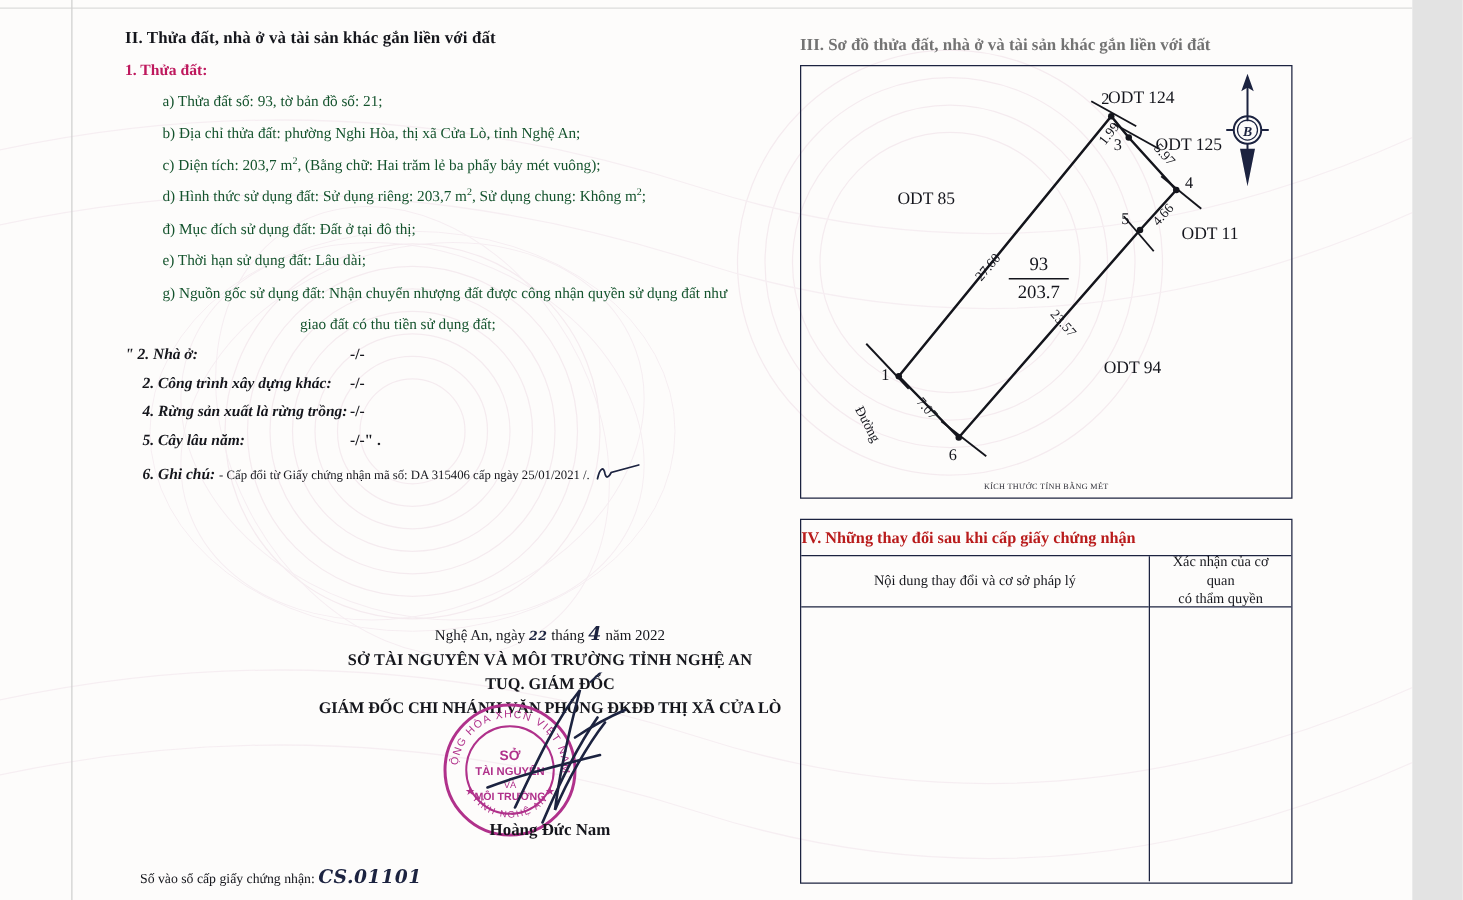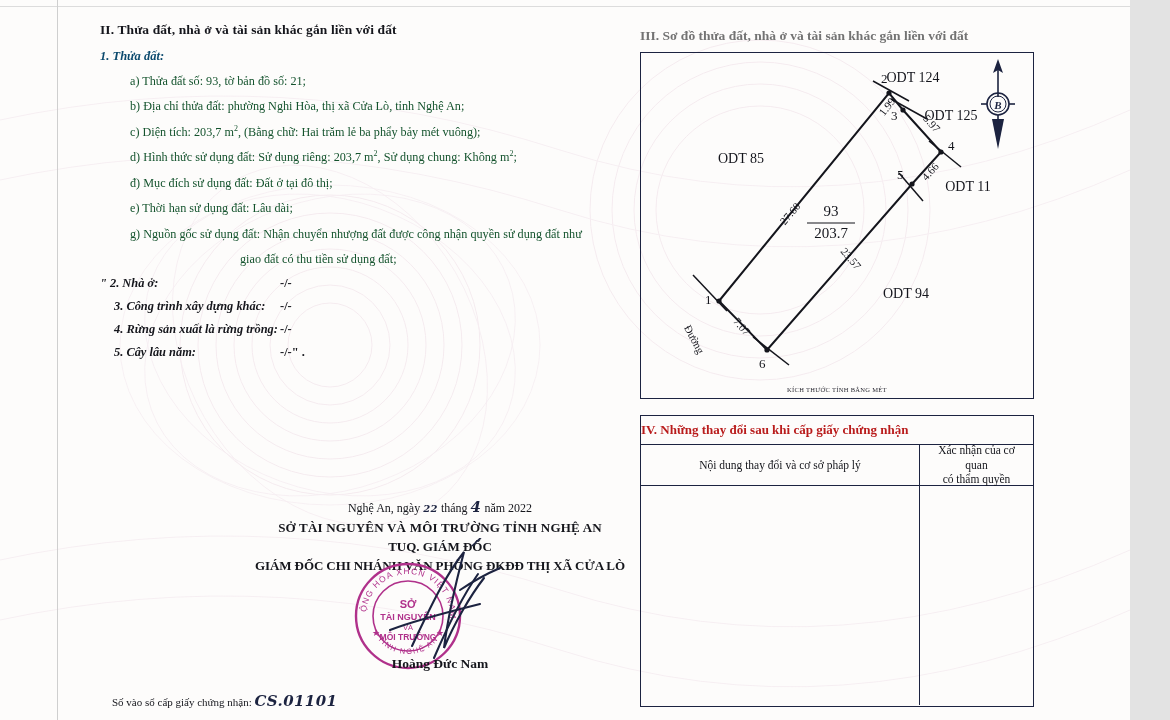--- a/index.html
+++ b/index.html
@@ -28,21 +28,21 @@
     background:#dcdcdc;
   }
   #edge-right-band{
     position:absolute;left:1130px;top:0;width:40px;height:720px;
     background:#e3e3e3;
   }
 
   
   #left{position:absolute;left:100px;top:22px;width:500px;}
   .h2{font-size:13.5px;font-weight:bold;color:#15161c;letter-spacing:.1px;}
-  .h3{font-size:12.5px;font-weight:bold;font-style:italic;color:#0c4a6e;margin-top:11px;}
+  .h3{font-size:12.5px;font-weight:bold;color:#be185d;margin-top:11px;}
   .ln{font-size:12.2px;color:#14532d;margin-top:9px;line-height:1.35;}
   .ind{padding-left:30px;}
   .ind2{padding-left:140px;}
   .sup{font-size:8px;vertical-align:super;}
   .itm{font-size:12.4px;font-weight:bold;font-style:italic;color:#15161c;
        margin-top:8px;display:flex;}
   .itm .lbl{display:inline-block;}
   .itm .val{font-style:normal;font-weight:bold;}
   .note{font-size:12.4px;font-weight:bold;font-style:italic;color:#15161c;margin-top:10px;}
   .note .body{font-size:10.2px;font-weight:normal;font-style:normal;}
@@ -150,32 +150,39 @@
     <div class="ln ind">đ) Mục đích sử dụng đất: Đất ở tại đô thị;</div>
     <div class="ln ind">e) Thời hạn sử dụng đất: Lâu dài;</div>
     <div class="ln ind">g) Nguồn gốc sử dụng đất: Nhận chuyển nhượng đất được công nhận quyền sử dụng đất như</div>
     <div class="ln ind2">giao đất có thu tiền sử dụng đất;</div>
 
     <div class="itm">
       <span class="lbl" style="width:180px">" 2. Nhà ở:</span>
       <span class="val">-/-</span>
     </div>
     <div class="itm" style="padding-left:14px">
-      <span class="lbl" style="width:166px">3. Công trình xây dựng khác:</span>
+      <span class="lbl" style="width:166px">2. Công trình xây dựng khác:</span>
       <span class="val">-/-</span>
     </div>
     <div class="itm" style="padding-left:14px">
       <span class="lbl" style="width:166px">4. Rừng sản xuất là rừng trồng:</span>
       <span class="val">-/-</span>
     </div>
     <div class="itm" style="padding-left:14px">
       <span class="lbl" style="width:166px">5. Cây lâu năm:</span>
       <span class="val">-/-" .</span>
     </div>
 
+    <div class="note" style="padding-left:14px">
+      <span>6. Ghi chú:</span>
+      <span class="body">- Cấp đổi từ Giấy chứng nhận mã số: DA 315406 cấp ngày 25/01/2021 /.</span>
+      <svg width="40" height="16" style="vertical-align:-3px">
+        <path d="M3 13 C5 4, 8 3, 9 9 C10 13, 12 12, 14 8 L36 2" stroke="#1c2340" stroke-width="1.4" fill="none" stroke-linecap="round"></path>
+      </svg>
+    </div>
   </div>
 
   <div id="sig">
     <div class="dateline">
       <span>Nghệ An, ngày</span>
       <span class="hw" style="font-size:10px">22</span>
       <span>tháng</span>
       <span class="hw" style="font-size:15px">4</span>
       <span>năm 2022</span>
     </div>

